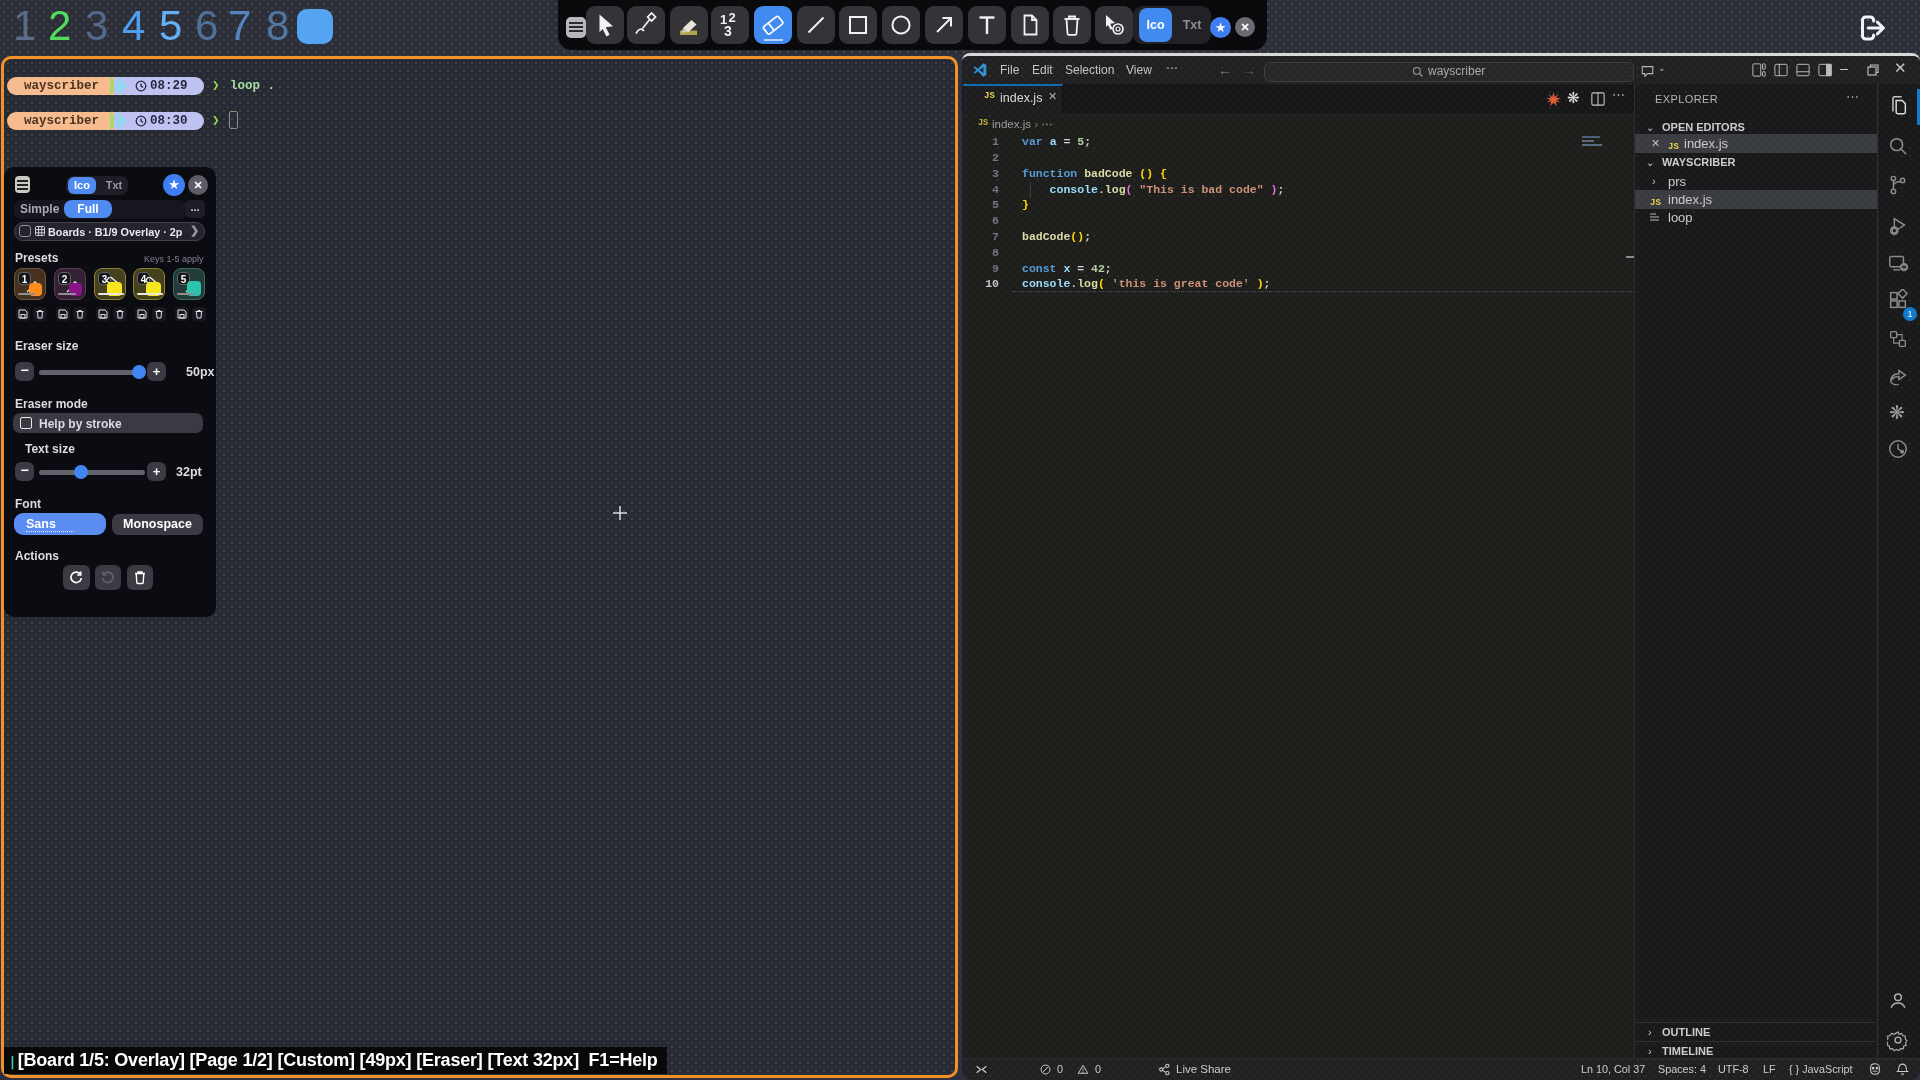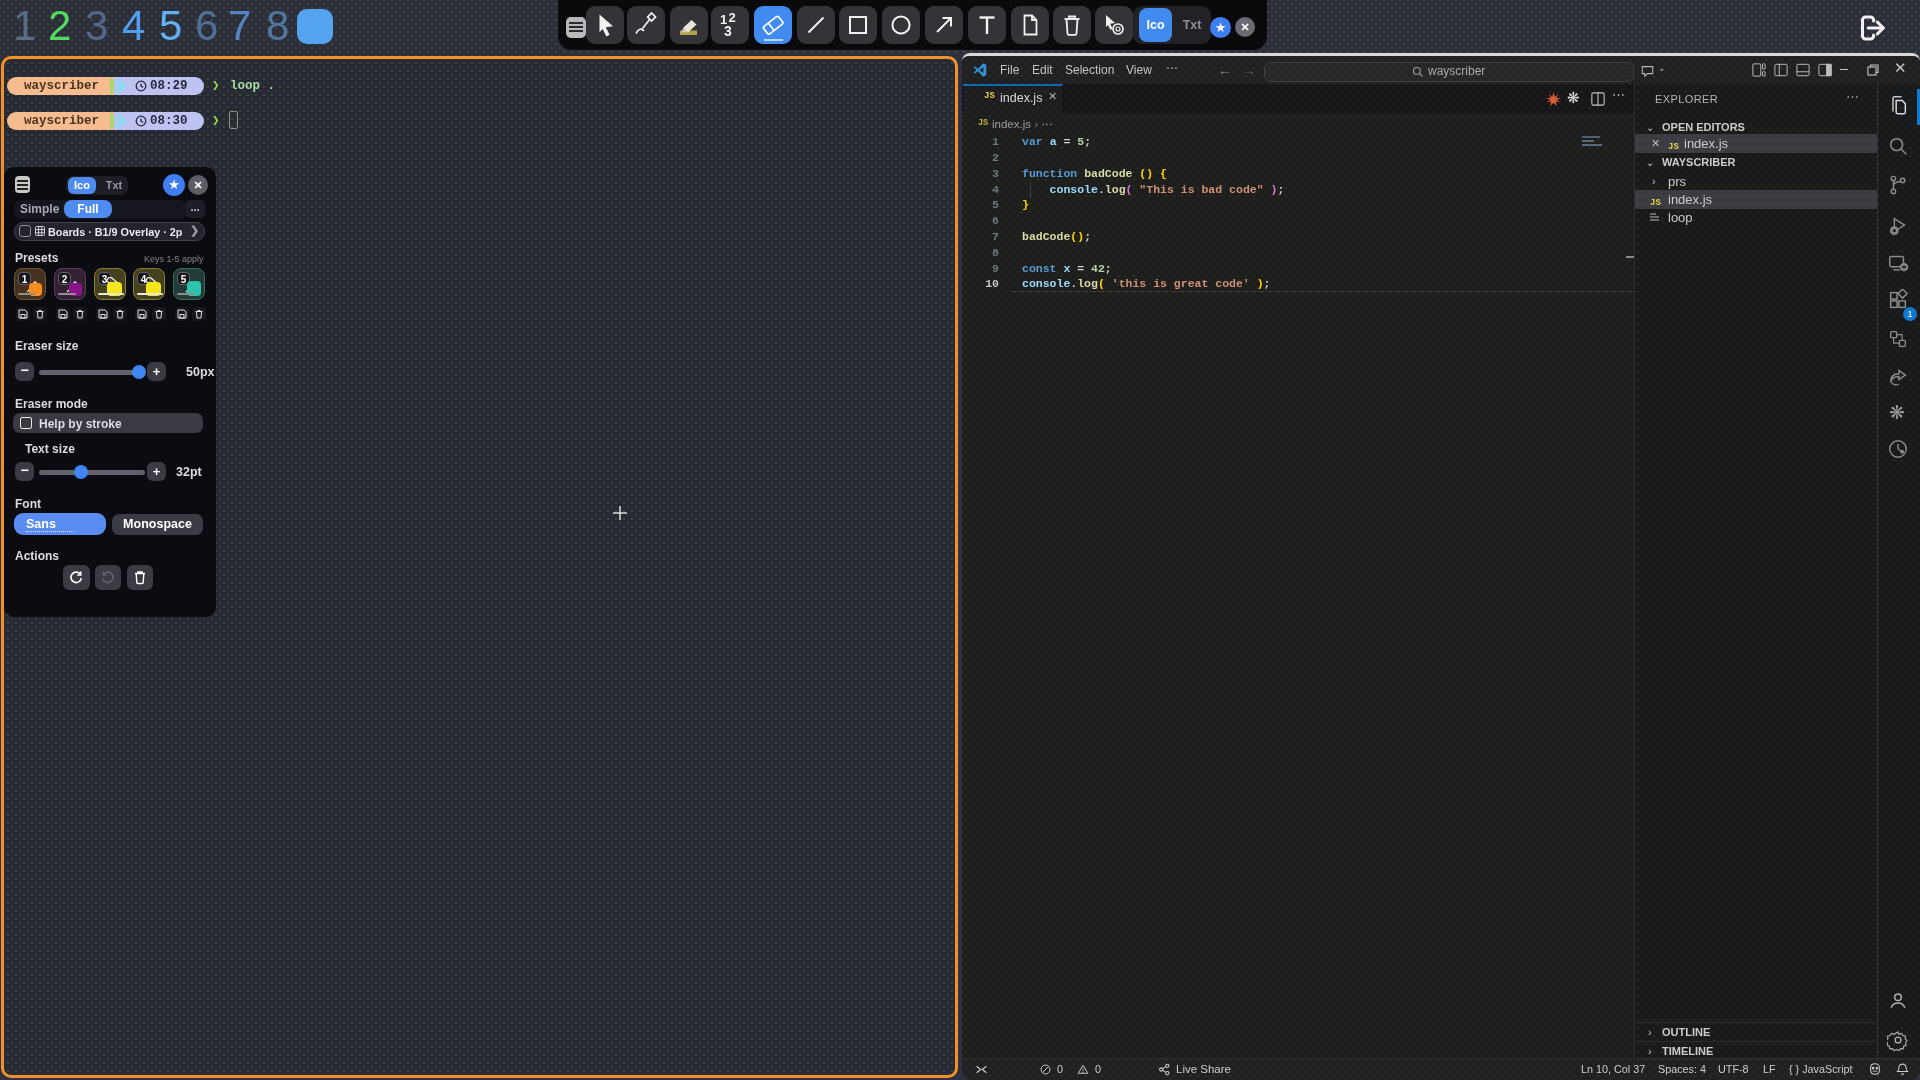--- a/index.html
+++ b/index.html
@@ -104,20 +104,21 @@
     <span class="ptxt abs" style="left:143px;color:#272741;">08:30</span>
   </div>
   <span class="ptxt abs" style="left:208px;top:53px;color:#9bd94a;">❯</span>
   <div class="abs" style="left:225px;top:52px;width:9px;height:18px;border:1.5px solid #8e8e80;border-radius:2px;"></div>
 
   <svg class="abs" style="left:608px;top:446px;" width="16" height="16" viewBox="0 0 16 16" stroke="#e8e8e8" stroke-width="1.4">
       <line x1="8" y1="1" x2="8" y2="15"></line>
       <line x1="1" y1="8" x2="15" y2="8"></line>
     </svg>
 
+  <div id="wbstatus" style="padding-left:3px; padding-right:9px;"><span style="color:#39c8b0;font-size:13px;">❘</span>[Board 1/5: Overlay] [Page 1/2] [Custom] [49px] [Eraser] [Text 32px]  F1=Help</div>
 
   <div id="panel">
 
     <div class="abs" style="left:11px;top:9px;width:15px;height:17px;background:#c9c9c4;border-radius:4px;"></div>
     <div class="abs" style="left:13px;top:13px;width:11px;height:2px;background:#222;"></div>
     <div class="abs" style="left:13px;top:17px;width:11px;height:2px;background:#222;"></div>
     <div class="abs" style="left:13px;top:21px;width:11px;height:2px;background:#222;"></div>
     <div class="abs" style="left:62px;top:9px;width:62px;height:19px;background:#1d1e26;border-radius:7px;"></div>
     <div class="abs bluebtn" style="left:64px;top:10px;width:28px;height:17px;border-radius:6px;color:#fff;font-weight:bold;font-size:11px;text-align:center;line-height:17px;">Ico</div>
     <div class="abs" style="left:97px;top:10px;width:26px;height:17px;color:#9a9aa4;font-weight:bold;font-size:11px;text-align:center;line-height:17px;">Txt</div>

